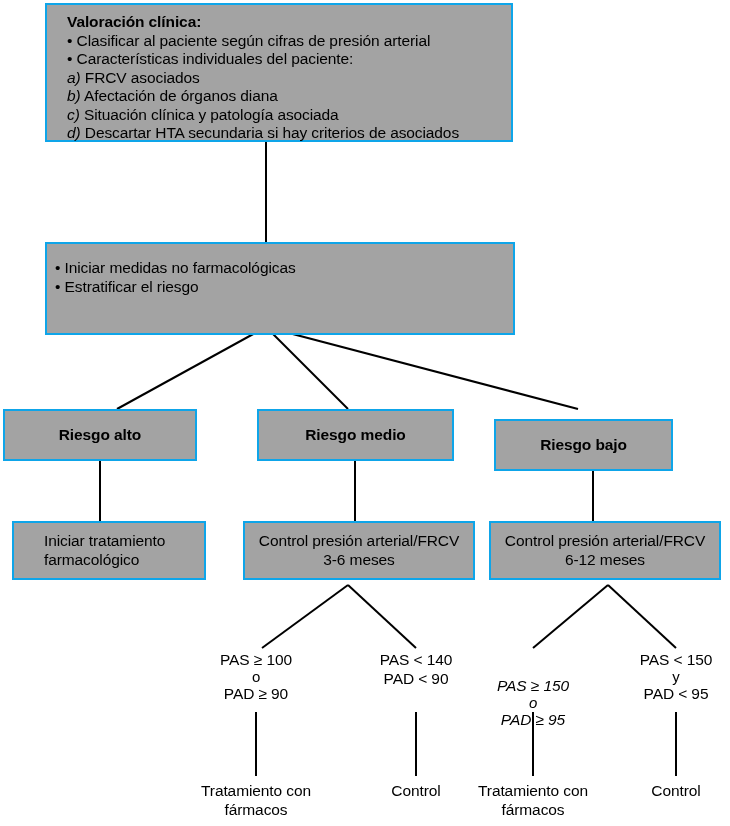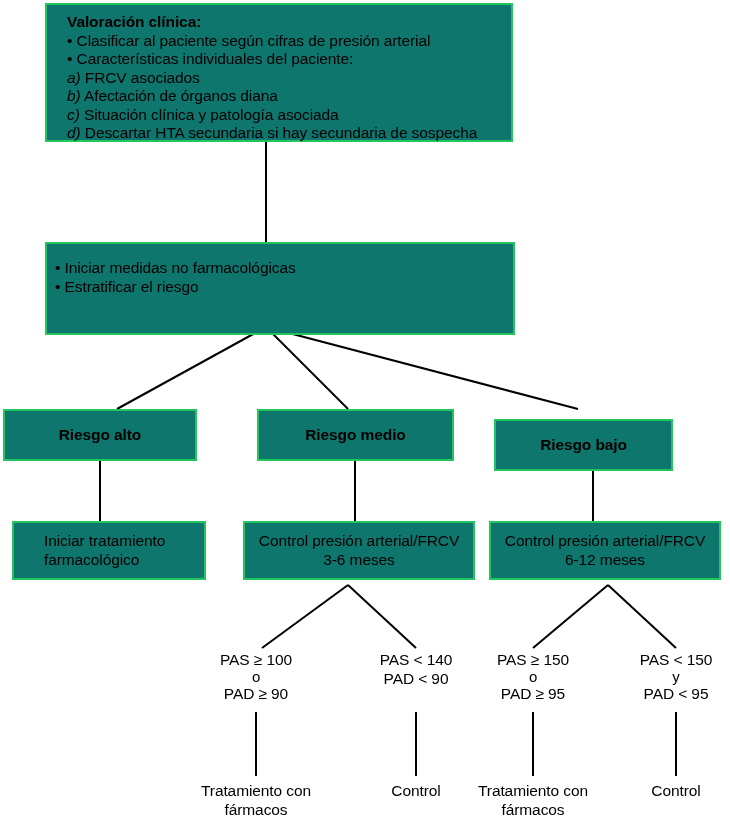--- a/index.html
+++ b/index.html
@@ -20,22 +20,22 @@
     position: absolute;
     left: 0;
     top: 0;
     width: 730px;
     height: 826px;
     pointer-events: none;
   }
   .box {
     position: absolute;
     box-sizing: border-box;
-    border: 2px solid #22c55e;
-    background: #0f766e;
+    border: 2px solid #0ea5e9;
+    background: #a3a3a3;
   }
   
   #box-assessment {
     left: 45px;
     top: 3px;
     width: 468px;
     height: 139px;
     padding: 8px 0 0 20px;
   }
   #box-assessment .hdr {
@@ -128,21 +128,21 @@
     line-height: 19px;
     letter-spacing: -0.1px;
   }
   .cond .conn {
     display: block;
     line-height: 15px;
     font-size: 15px;
   }
   #cond-1 { left: 191px; top: 650px; }
   #cond-2 { left: 351px; top: 650px; }
-  #cond-3 { left: 468px; top: 650px; }
+  #cond-3 { left: 468px; top: 676px; font-style: italic; }
   #cond-4 { left: 611px; top: 650px; }
   
   .outcome {
     position: absolute;
     width: 160px;
     text-align: center;
     font-size: 15.5px;
     line-height: 18.5px;
     letter-spacing: -0.1px;
   }
@@ -190,21 +190,21 @@
     </g>
   </svg>
 
   <div class="box" id="box-assessment">
     <div class="hdr">Valoración clínica:</div>
     <div class="ln">• Clasificar al paciente según cifras de presión arterial</div>
     <div class="ln">• Características individuales del paciente:</div>
     <div class="ln"><span class="it">a)</span> <span>FRCV asociados</span></div>
     <div class="ln"><span class="it">b)</span> <span>Afectación de órganos diana</span></div>
     <div class="ln"><span class="it">c)</span> <span>Situación clínica y patología asociada</span></div>
-    <div class="ln"><span class="it">d)</span> <span>Descartar HTA secundaria si hay secundaria de sospecha</span></div>
+    <div class="ln"><span class="it">d)</span> <span>Descartar HTA secundaria si hay criterios de asociados</span></div>
   </div>
 
   <div class="box" id="box-measures">
     <div class="ln">• Iniciar medidas no farmacológicas</div>
     <div class="ln">• Estratificar el riesgo</div>
   </div>
 
   <div class="box risk-box" id="risk-alto">
     <span>Riesgo alto</span>
   </div>

